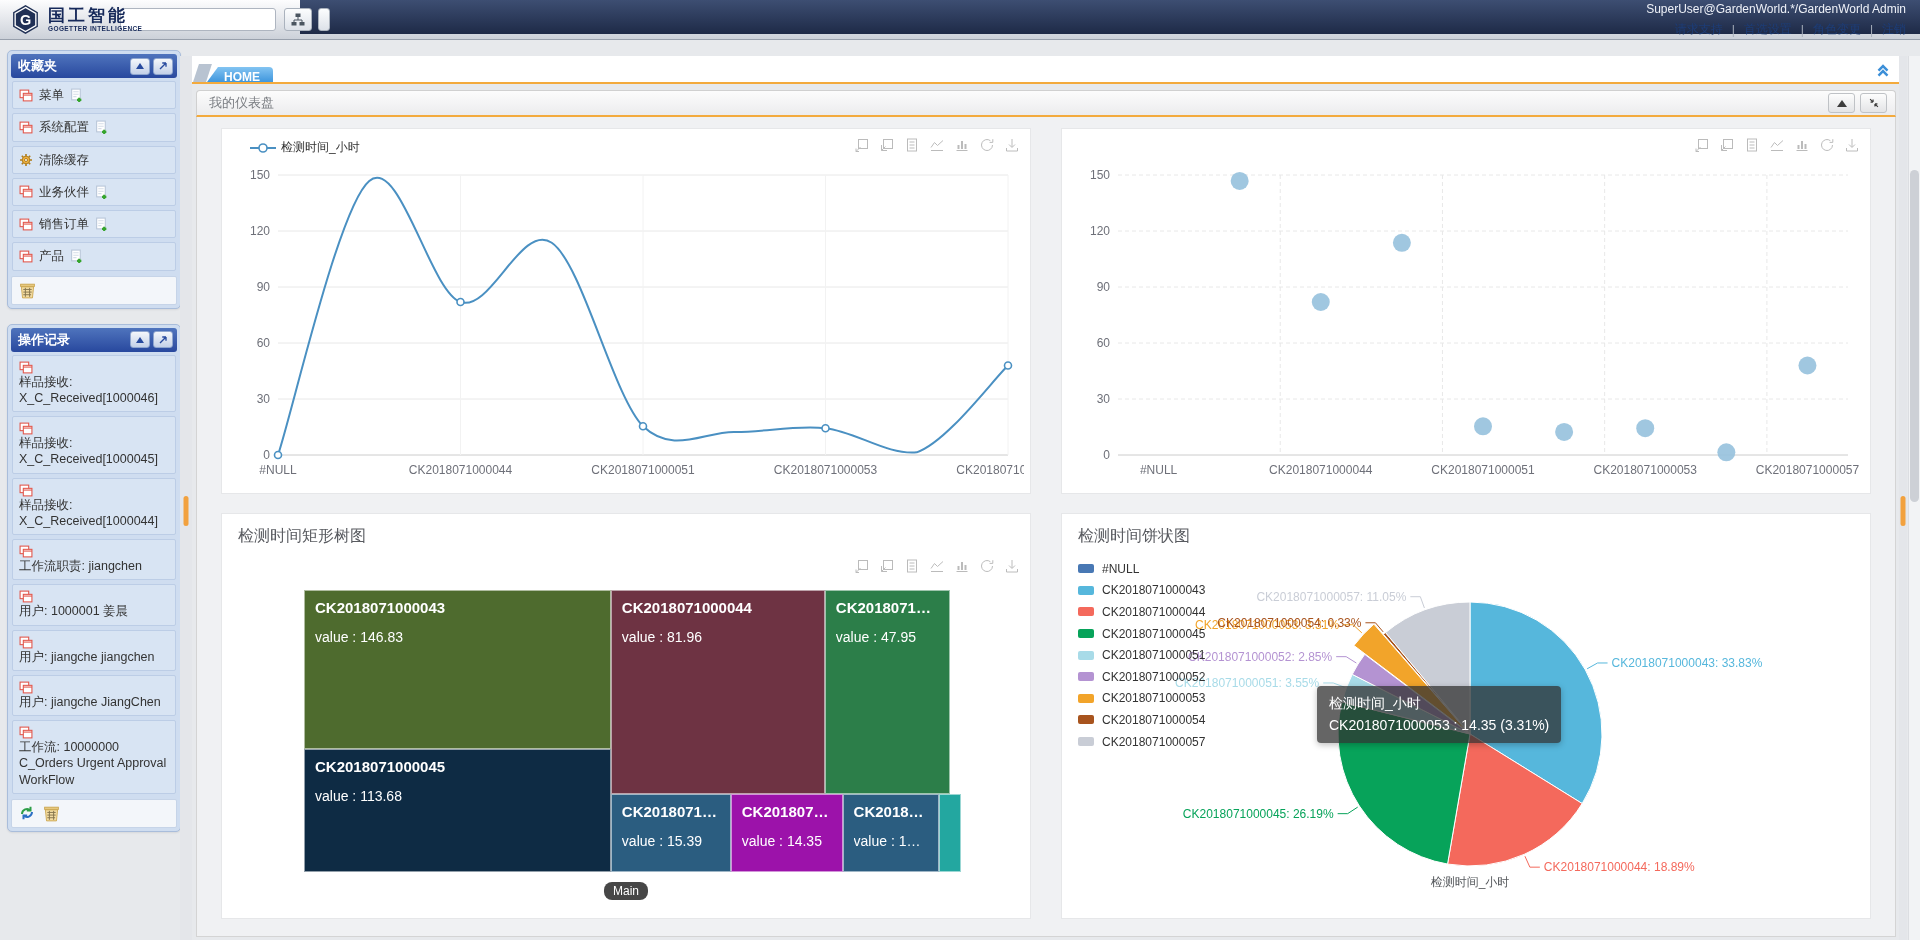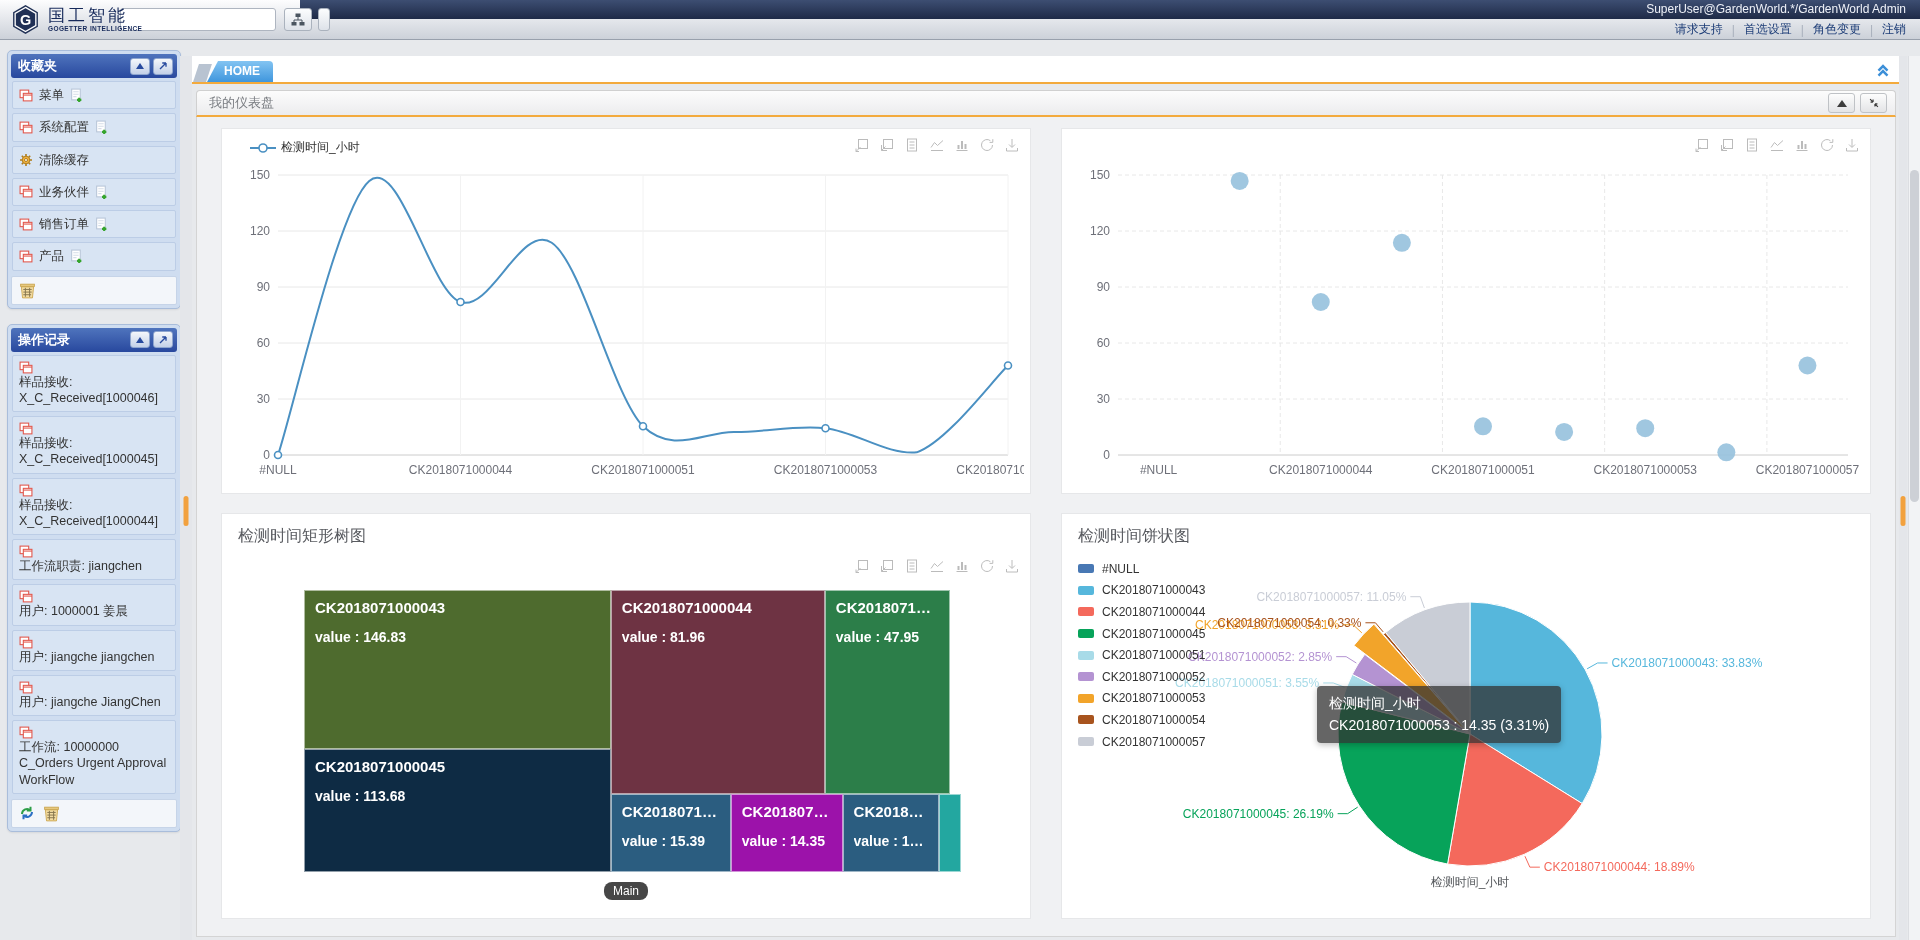--- a/index.html
+++ b/index.html
@@ -2,23 +2,23 @@
 <html><head>
 <meta charset="utf-8">
 <style>
   *{box-sizing:border-box;margin:0;padding:0}
   html,body{width:1920px;height:940px;overflow:hidden}
   body{font-family:"Liberation Sans",sans-serif;background:#e7e9ec;position:relative;font-size:12px;color:#333}
   svg{overflow:hidden;display:block}
 
   
   .topbar{position:absolute;left:0;top:0;width:1920px;height:40px;background:linear-gradient(#fdfdfe,#ccd1d9);border-bottom:1px solid #98a0ac;z-index:5}
-  .darkstrip{position:absolute;left:300px;top:0;width:1620px;height:19px;background:linear-gradient(#3d4e72,#1e2a47);color:#eef1f8;text-align:right;line-height:19px;padding-right:14px;font-size:12px}
+  .darkstrip{position:absolute;left:300px;top:0;width:1620px;height:34px;background:linear-gradient(#3d4e72,#1e2a47);color:#eef1f8;text-align:right;line-height:19px;padding-right:14px;font-size:12px}
   .brand{position:absolute;left:10px;top:4px;display:flex;align-items:center;gap:7px;z-index:6}
-  .brand-text .t1{font-size:17px;font-weight:normal;color:#16295a;letter-spacing:3px;line-height:18px}
+  .brand-text .t1{font-size:17px;font-weight:bold;color:#16295a;letter-spacing:3px;line-height:18px}
   .brand-text .t2{font-size:6.5px;font-weight:bold;color:#16295a;letter-spacing:.4px}
   .search-wrap{position:absolute;left:120px;top:8px;width:156px;height:23px;background:#fff;border:1px solid #aeb5c0;border-radius:3px;display:flex;align-items:center}
   .search-wrap input{flex:1;border:none;outline:none;height:19px;padding:0 4px;font-size:12px;background:transparent}
   .icon-btn{position:absolute;top:8px;height:23px;background:linear-gradient(#fcfdfe,#dde2e9);border:1px solid #aab2bd;border-radius:3px;display:flex;align-items:center;justify-content:center}
   .btn-org{left:284px;width:28px}
   .btn-mini{left:318px;width:12px}
   .linkrow{position:absolute;right:14px;top:21px;height:17px;display:flex;align-items:center;gap:9px;font-size:12px}
   .linkrow a{color:#1d3d77;text-decoration:none;cursor:pointer}
   .linkrow .sep{color:#a8b0bc}
 
@@ -33,21 +33,21 @@
   .srow{background:#d8e4f3;border:1px solid #bccde6;border-radius:2px;margin-bottom:4px;padding:5px 6px;display:flex;align-items:center;gap:6px;cursor:pointer;font-size:12.5px;color:#333;line-height:1.3}
   .srow .lb{flex:0 1 auto}
   .rrow{display:block;cursor:pointer}
   .rrow svg{vertical-align:-2px;margin-right:5px}
   .pfoot{background:#f3f6fa;border:1px solid #c6d4e8;border-radius:2px;padding:4px 6px;display:flex;align-items:center;gap:6px}
 
   
   .content{position:absolute;left:192px;top:56px;width:1708px;height:884px}
   .tabrow{position:absolute;left:0;top:0;width:100%;height:28px;background:#fff;border-bottom:2px solid #f3aa3d}
   .wedge{position:absolute;left:4px;bottom:0;width:13px;height:18px;background:#b8c3d1;transform:skewX(-18deg)}
-  .tab-home{position:absolute;left:15px;bottom:0;height:21px;padding:0 13px 12px 17px;background:linear-gradient(#83c4f2,#3f96dd);clip-path:polygon(11px 0,100% 0,100% 100%,0 100%);color:#fff;font-weight:bold;font-size:12px;line-height:21px;border-radius:4px 4px 0 0;cursor:pointer}
+  .tab-home{position:absolute;left:15px;bottom:0;height:15px;padding:0 13px 12px 17px;background:linear-gradient(#83c4f2,#3f96dd);clip-path:polygon(11px 0,100% 0,100% 100%,0 100%);color:#fff;font-weight:bold;font-size:12px;line-height:21px;border-radius:4px 4px 0 0;cursor:pointer}
   .chevrons{position:absolute;right:8px;top:5px;cursor:pointer}
   .dashhdr{position:absolute;left:4px;top:34px;width:1700px;height:27px;background:linear-gradient(#fcfcfc,#ececee);border:1px solid #d0d0d0;border-bottom:2px solid #f3aa3d;border-radius:4px 4px 0 0;display:flex;align-items:center}
   .dashhdr .dtitle{padding-left:12px;font-size:13px;color:#7a7d82}
   .dbtns{margin-left:auto;display:flex;gap:5px;padding-right:8px}
   .dbtn{width:27px;height:20px;background:linear-gradient(#fdfdfd,#e3e4e6);border:1px solid #bfc2c6;border-radius:3px;display:flex;align-items:center;justify-content:center;cursor:pointer}
   .tri-dark{width:0;height:0;border-left:5px solid transparent;border-right:5px solid transparent;border-bottom:7px solid #3c3c3c}
   .dashbody{position:absolute;left:4px;top:61px;width:1700px;height:820px;background:#f0f1f3;border:1px solid #d4d4d4;border-top:none;overflow:hidden}
 
   .card{position:absolute;background:#fff;border:1px solid #e6e7e9}
   .c1{left:24px;top:11px;width:810px;height:366px}
@@ -58,21 +58,21 @@
   .chart-legend{position:absolute;left:28px;top:10px;display:flex;align-items:center;gap:5px;font-size:12px;color:#333;cursor:pointer}
   .toolbox{position:absolute;right:10px;top:8px;display:flex;gap:9px}
   .toolbox .tbi{cursor:pointer;opacity:.85}
   .card-title{position:absolute;left:16px;top:12px;font-size:16px;color:#595b60}
   .xy-chart{position:absolute;left:8px;top:32px}
 
   
   #treemap{position:absolute;left:82px;top:76px;width:646px;height:282px}
   .tmtile{position:absolute;color:#fff;padding:8px 10px;border:1px solid rgba(255,255,255,.55);overflow:hidden;cursor:pointer}
   .tmtile .tm-name{font-size:15px;font-weight:bold;white-space:nowrap;overflow:hidden;text-overflow:ellipsis}
-  .tmtile .tm-val{font-size:14px;font-weight:bold;margin-top:13px;white-space:nowrap;overflow:hidden;text-overflow:ellipsis}
+  .tmtile .tm-val{font-size:14px;font-weight:normal;margin-top:13px;white-space:nowrap;overflow:hidden;text-overflow:ellipsis}
   .breadcrumb{position:absolute;left:50%;transform:translateX(-50%);top:368px;background:rgba(0,0,0,.72);color:#fff;font-size:12px;padding:2px 9px;border-radius:8px;cursor:pointer}
 
   
   #pieLegend{position:absolute;left:16px;top:44px}
   .pl-item{display:flex;align-items:center;gap:8px;height:21.6px;cursor:pointer}
   .pl-swatch{width:16px;height:9px;border-radius:2px}
   .pl-label{font-size:12px;color:#333}
   #pieSvg{position:absolute;left:0;top:0}
   .pie-tooltip{position:absolute;left:255px;top:172px;background:rgba(50,50,50,.75);color:#fff;border-radius:4px;padding:7px 12px;font-size:14px;line-height:1.55;white-space:nowrap;box-shadow:0 2px 6px rgba(0,0,0,.25);z-index:4}
   .pie-bottom-label{position:absolute;left:408px;top:360px;transform:translateX(-50%);font-size:12px;color:#55585c}

